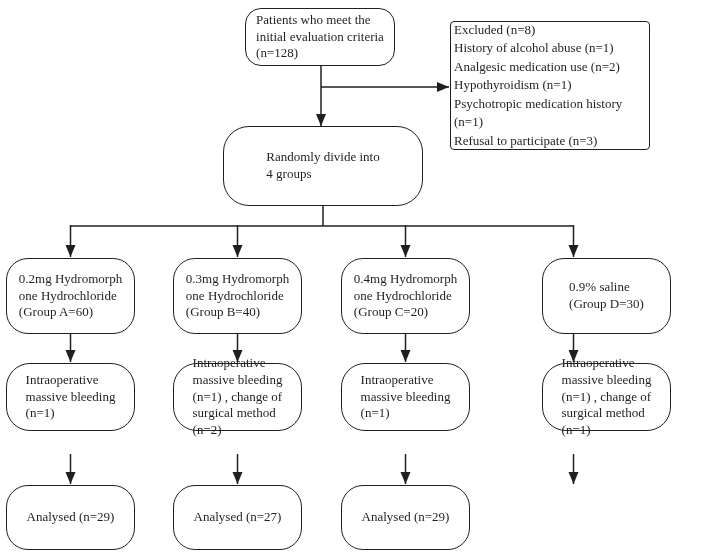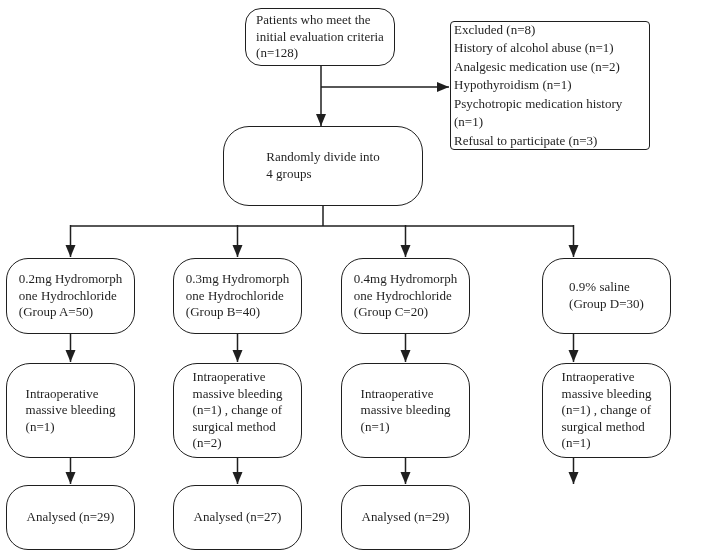--- a/index.html
+++ b/index.html
@@ -39,21 +39,21 @@
     text-align: left;
     white-space: pre-line;
     font-size: 13px;
     line-height: 1.3;
     padding: 2px 3px;
   }
   .node-patients   { left: 245px; top: 8px;   width: 150px; height: 58px;  border-radius: 16px; }
   .node-excluded   { left: 450px; top: 21px;  width: 200px; height: 129px; border-radius: 4px; line-height: 1.42; }
   .node-randomize  { left: 223px; top: 126px; width: 200px; height: 80px;  border-radius: 26px; }
   .row-group  { top: 258px; width: 129px; height: 76px; border-radius: 22px; }
-  .row-event  { top: 363px; width: 129px; height: 95px; border-radius: 24px; line-height: 1.28; }
+  .row-event  { top: 363px; width: 129px; height: 68px; border-radius: 24px; line-height: 1.28; }
   .row-final  { top: 485px; width: 129px; height: 65px; border-radius: 22px; }
   .col-a { left: 6px; }
   .col-b { left: 173px; }
   .col-c { left: 341px; }
   .col-d { left: 522px; margin-left: 20px; }
 </style>
 </head>
 <body>
 
 <div id="canvas">
@@ -94,21 +94,21 @@
 History of alcohol abuse (n=1)
 Analgesic medication use (n=2)
 Hypothyroidism (n=1)
 Psychotropic medication history (n=1)
 Refusal to participate (n=3)</div>
   <div class="node node-randomize">Randomly divide into
 4 groups</div>
 
   <div class="node row-group col-a">0.2mg Hydromorph
 one Hydrochloride
-(Group A=50)</div>
+(Group A=60)</div>
   <div class="node row-group col-b">0.3mg Hydromorph
 one Hydrochloride
 (Group B=40)</div>
   <div class="node row-group col-c">0.4mg Hydromorph
 one Hydrochloride
 (Group C=20)</div>
   <div class="node row-group col-d">0.9% saline
 (Group D=30)</div>
 
   <div class="node row-event col-a">Intraoperative

